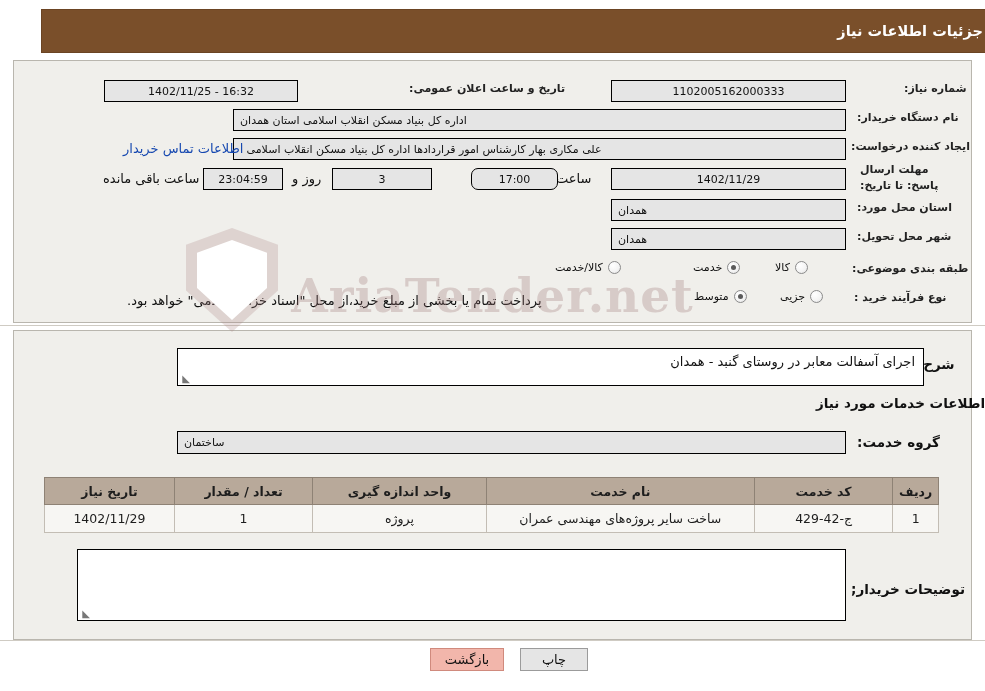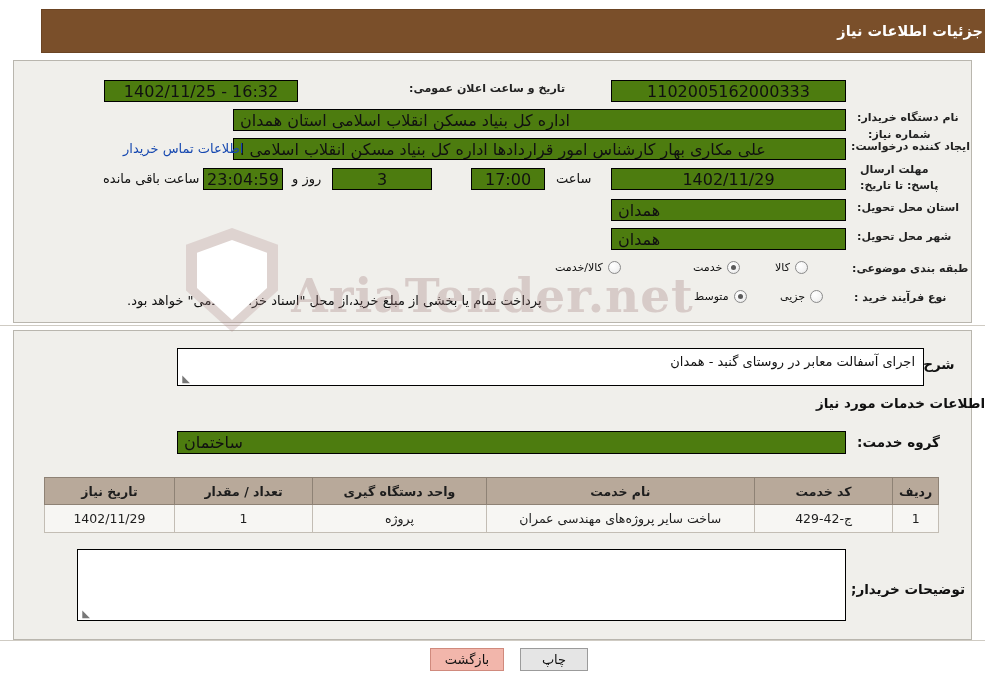--- a/index.html
+++ b/index.html
@@ -98,27 +98,27 @@
   .lbl {
     font-size: 11px;
     color: #222;
     font-weight: bold;
     text-align: left;
     direction: rtl;
     white-space: nowrap;
   }
 
   .fld {
-    background: #4d7c0f;
+    background: #e5e5e5;
     border: 1px solid #000000;
     height: 22px;
     display: flex;
     align-items: center;
     padding: 0 6px;
-    font-size: 16px;
+    font-size: 11px;
     color: #111;
     overflow: hidden;
     white-space: nowrap;
   }
   .fld.center { justify-content: center; }
   .fld.right  { justify-content: flex-end; }
 
   .plain {
     font-size: 13px;
     color: #111;
@@ -244,21 +244,21 @@
   <div class="watermark">
     <span class="wm-text">AriaTender.net</span>
   </div>
 
   <div class="title-bar">
     <div class="title">جزئیات اطلاعات نیاز</div>
   </div>
 
   <div class="panel"></div>
 
-  <div class="row" style="left:868px; top:82px;margin-top:46px;">
+  <div class="row" style="left:904px; top:82px;">
     <span class="lbl">شماره نیاز:</span>
   </div>
   <div class="fld center" style="position:absolute; left:611px; top:80px; width:235px;">1102005162000333</div>
 
   <div class="row" style="left:409px; top:82px;">
     <span class="lbl">تاریخ و ساعت اعلان عمومی:</span>
   </div>
   <div class="fld center" style="position:absolute; left:104px; top:80px; width:194px;">16:32 - 1402/11/25</div>
 
   <div class="row" style="left:857px; top:111px;">
@@ -270,28 +270,28 @@
     <span class="lbl">ایجاد کننده درخواست:</span>
   </div>
   <div class="fld right" style="position:absolute; left:233px; top:138px; width:613px;">علی مکاری بهار کارشناس امور قراردادها اداره کل بنیاد مسکن انقلاب اسلامی ا</div>
   <a class="link" style="position:absolute; left:123px; top:141px;text-align:center;">اطلاعات تماس خریدار</a>
 
   <div class="row" style="left:860px; top:162px; width:95px; display:block; text-align:left;">
     <span class="lbl" style="white-space:normal; display:inline-block; line-height:16px;">مهلت ارسال پاسخ: تا تاریخ:</span>
   </div>
   <div class="fld center" style="position:absolute; left:611px; top:168px; width:235px;">1402/11/29</div>
   <span class="plain" style="position:absolute; left:556px; top:171px;">ساعت</span>
-  <div class="fld center" style="position:absolute; left:471px; top:168px; width:74px;">17:00</div>
+  <div class="fld center" style="position:absolute; left:471px; top:168px; width:87px;border-radius:7px;">17:00</div>
   <div class="fld center" style="position:absolute; left:332px; top:168px; width:100px;">3</div>
   <span class="plain" style="position:absolute; left:292px; top:171px;">روز و</span>
   <div class="fld center" style="position:absolute; left:203px; top:168px; width:80px;">23:04:59</div>
   <span class="plain" style="position:absolute; left:103px; top:171px;">ساعت باقی مانده</span>
 
   <div class="row" style="left:857px; top:201px;">
-    <span class="lbl">استان محل تحویل:</span>
+    <span class="lbl">استان محل مورد:</span>
   </div>
   <div class="fld right" style="position:absolute; left:611px; top:199px; width:235px;">همدان</div>
 
   <div class="row" style="left:857px; top:230px;">
     <span class="lbl">شهر محل تحویل:</span>
   </div>
   <div class="fld right" style="position:absolute; left:611px; top:228px; width:235px;">همدان</div>
 
   <div class="row" style="left:852px; top:262px;">
     <span class="lbl">طبقه بندی موضوعی:</span>
@@ -336,21 +336,21 @@
 
   <div class="section-h" style="left:857px; top:434px;">گروه خدمت:</div>
   <div class="fld right" style="position:absolute; left:177px; top:431px; width:669px; height:23px;">ساختمان</div>
 
   <table class="grid">
     <thead>
       <tr>
         <th style="width:43px;">ردیف</th>
         <th style="width:130px;">کد خدمت</th>
         <th style="width:252px;">نام خدمت</th>
-        <th style="width:163px;">واحد دستگاه گیری</th>
+        <th style="width:163px;">واحد اندازه گیری</th>
         <th style="width:130px;">تعداد / مقدار</th>
         <th style="width:122px;">تاریخ نیاز</th>
       </tr>
     </thead>
     <tbody>
       <tr>
         <td>1</td>
         <td>ج-42-429</td>
         <td>ساخت سایر پروژه‌های مهندسی عمران</td>
         <td>پروژه</td>

